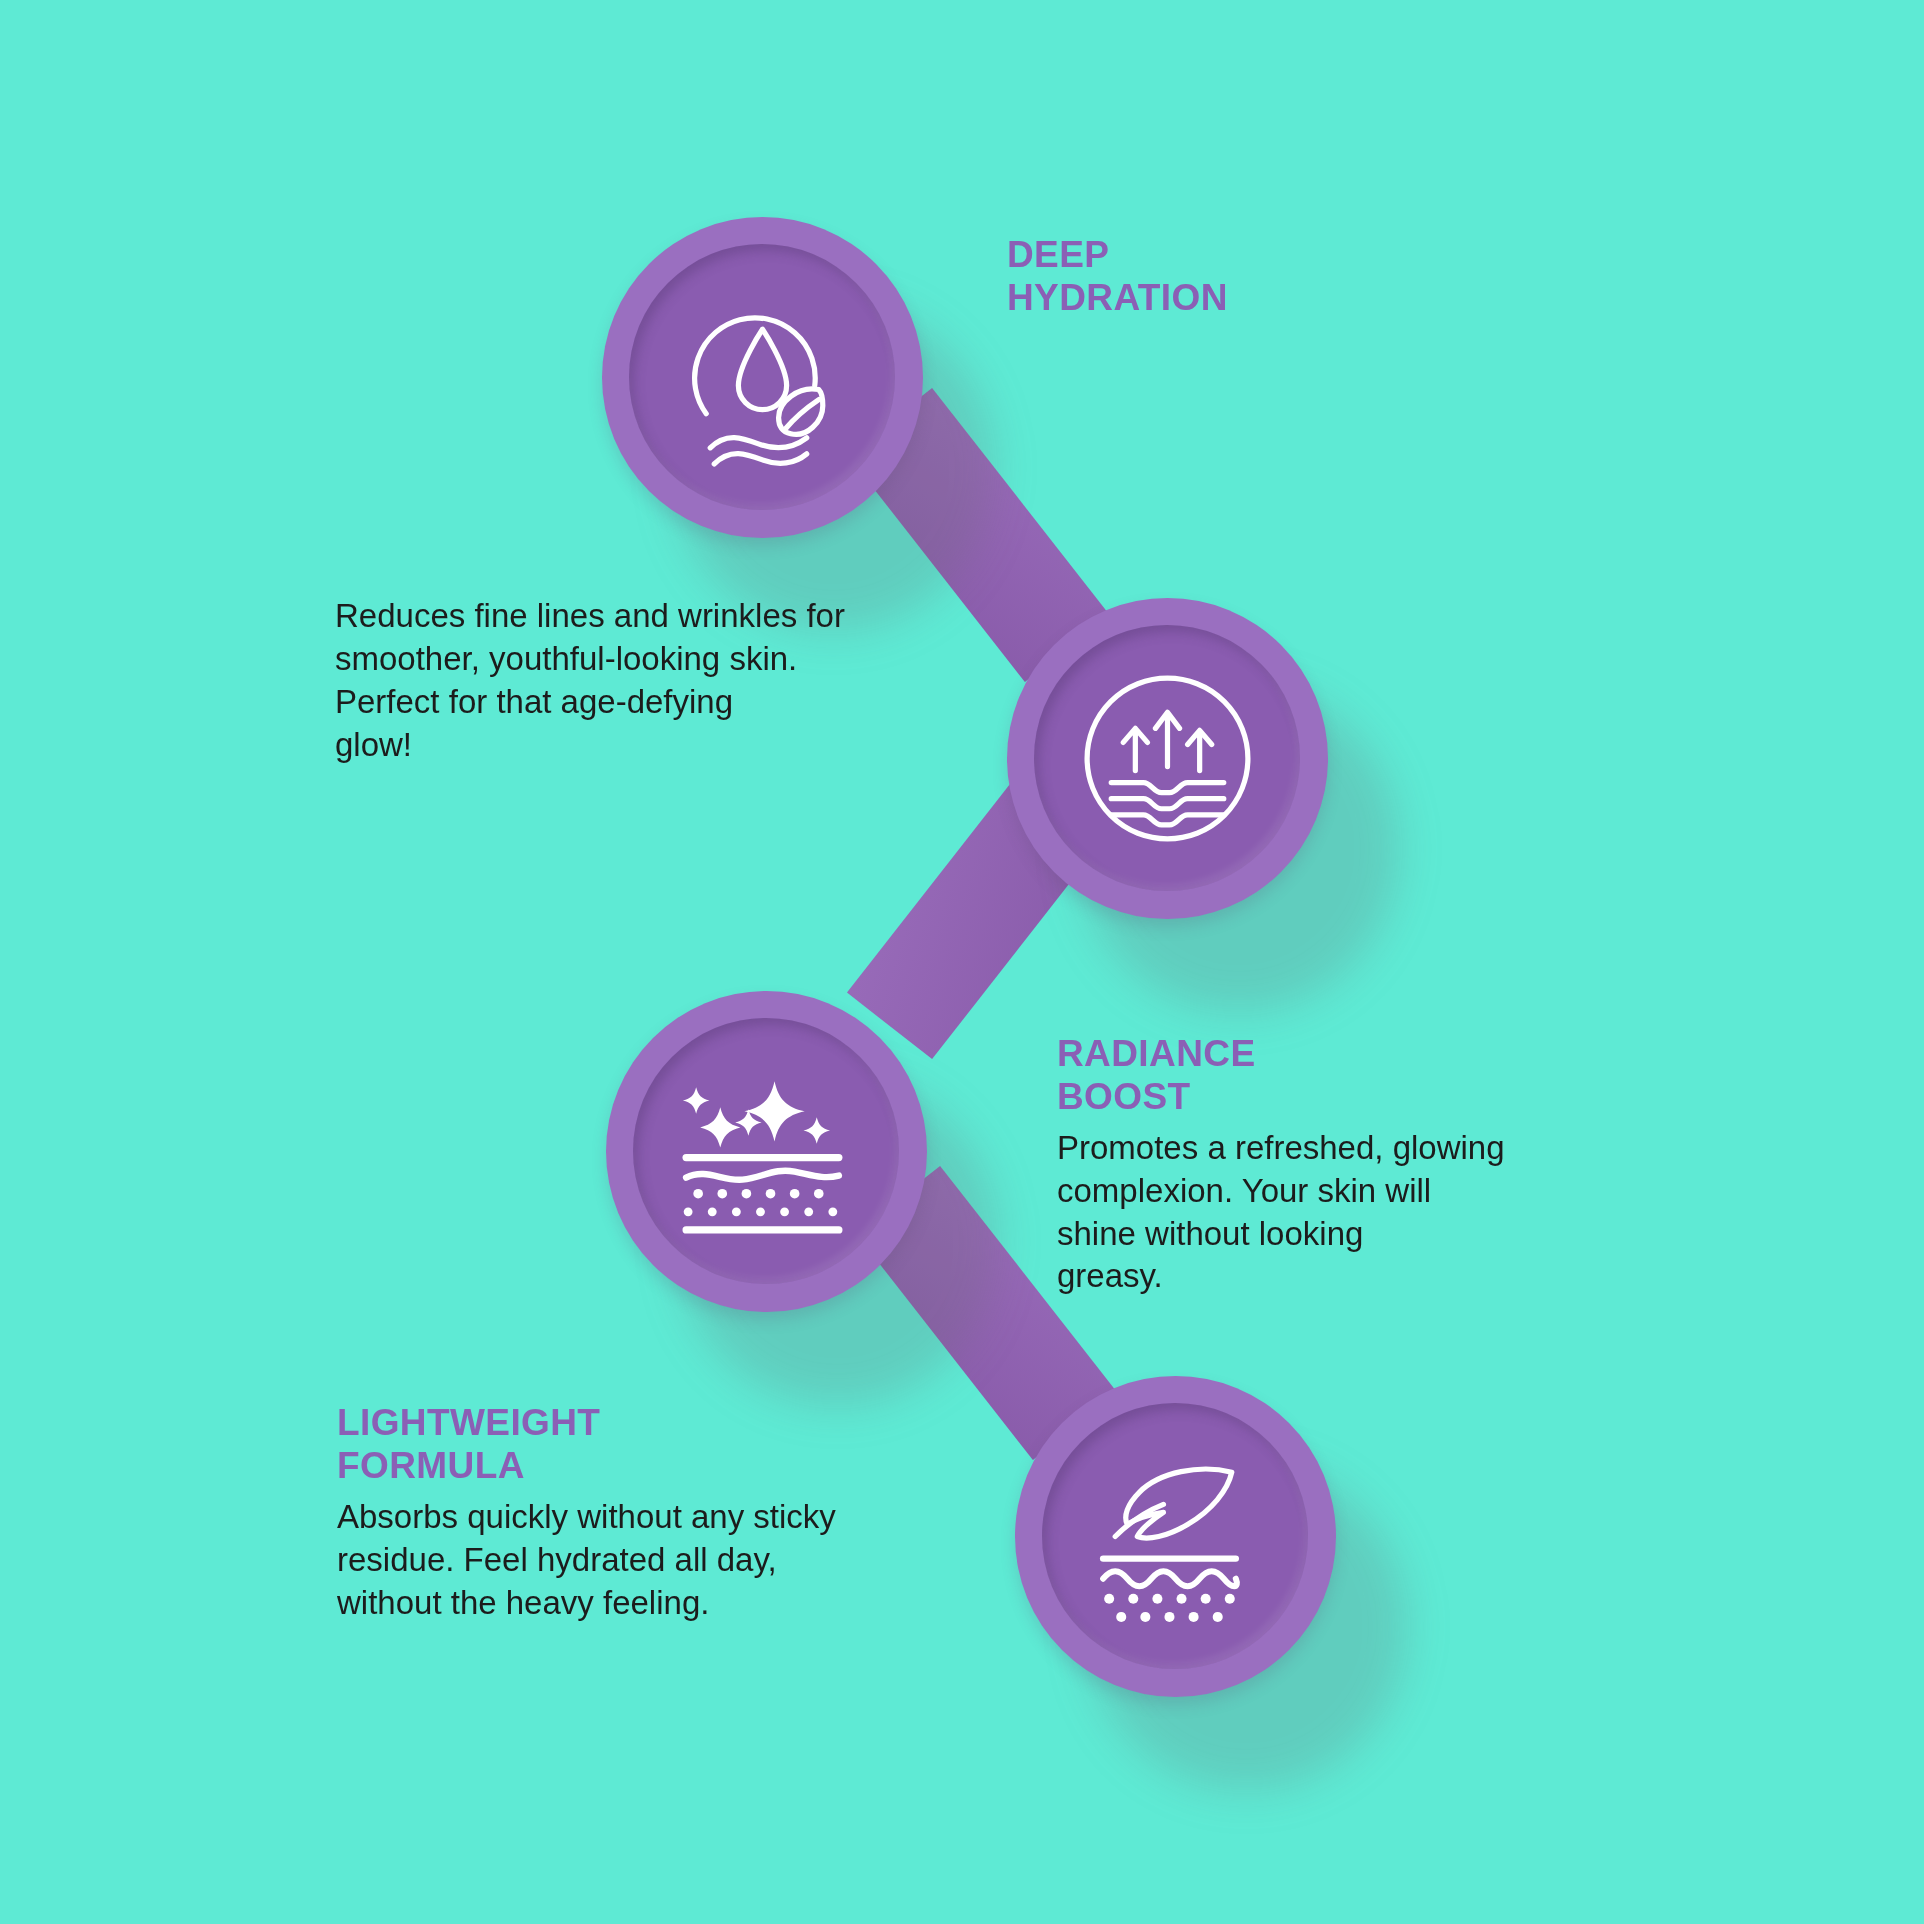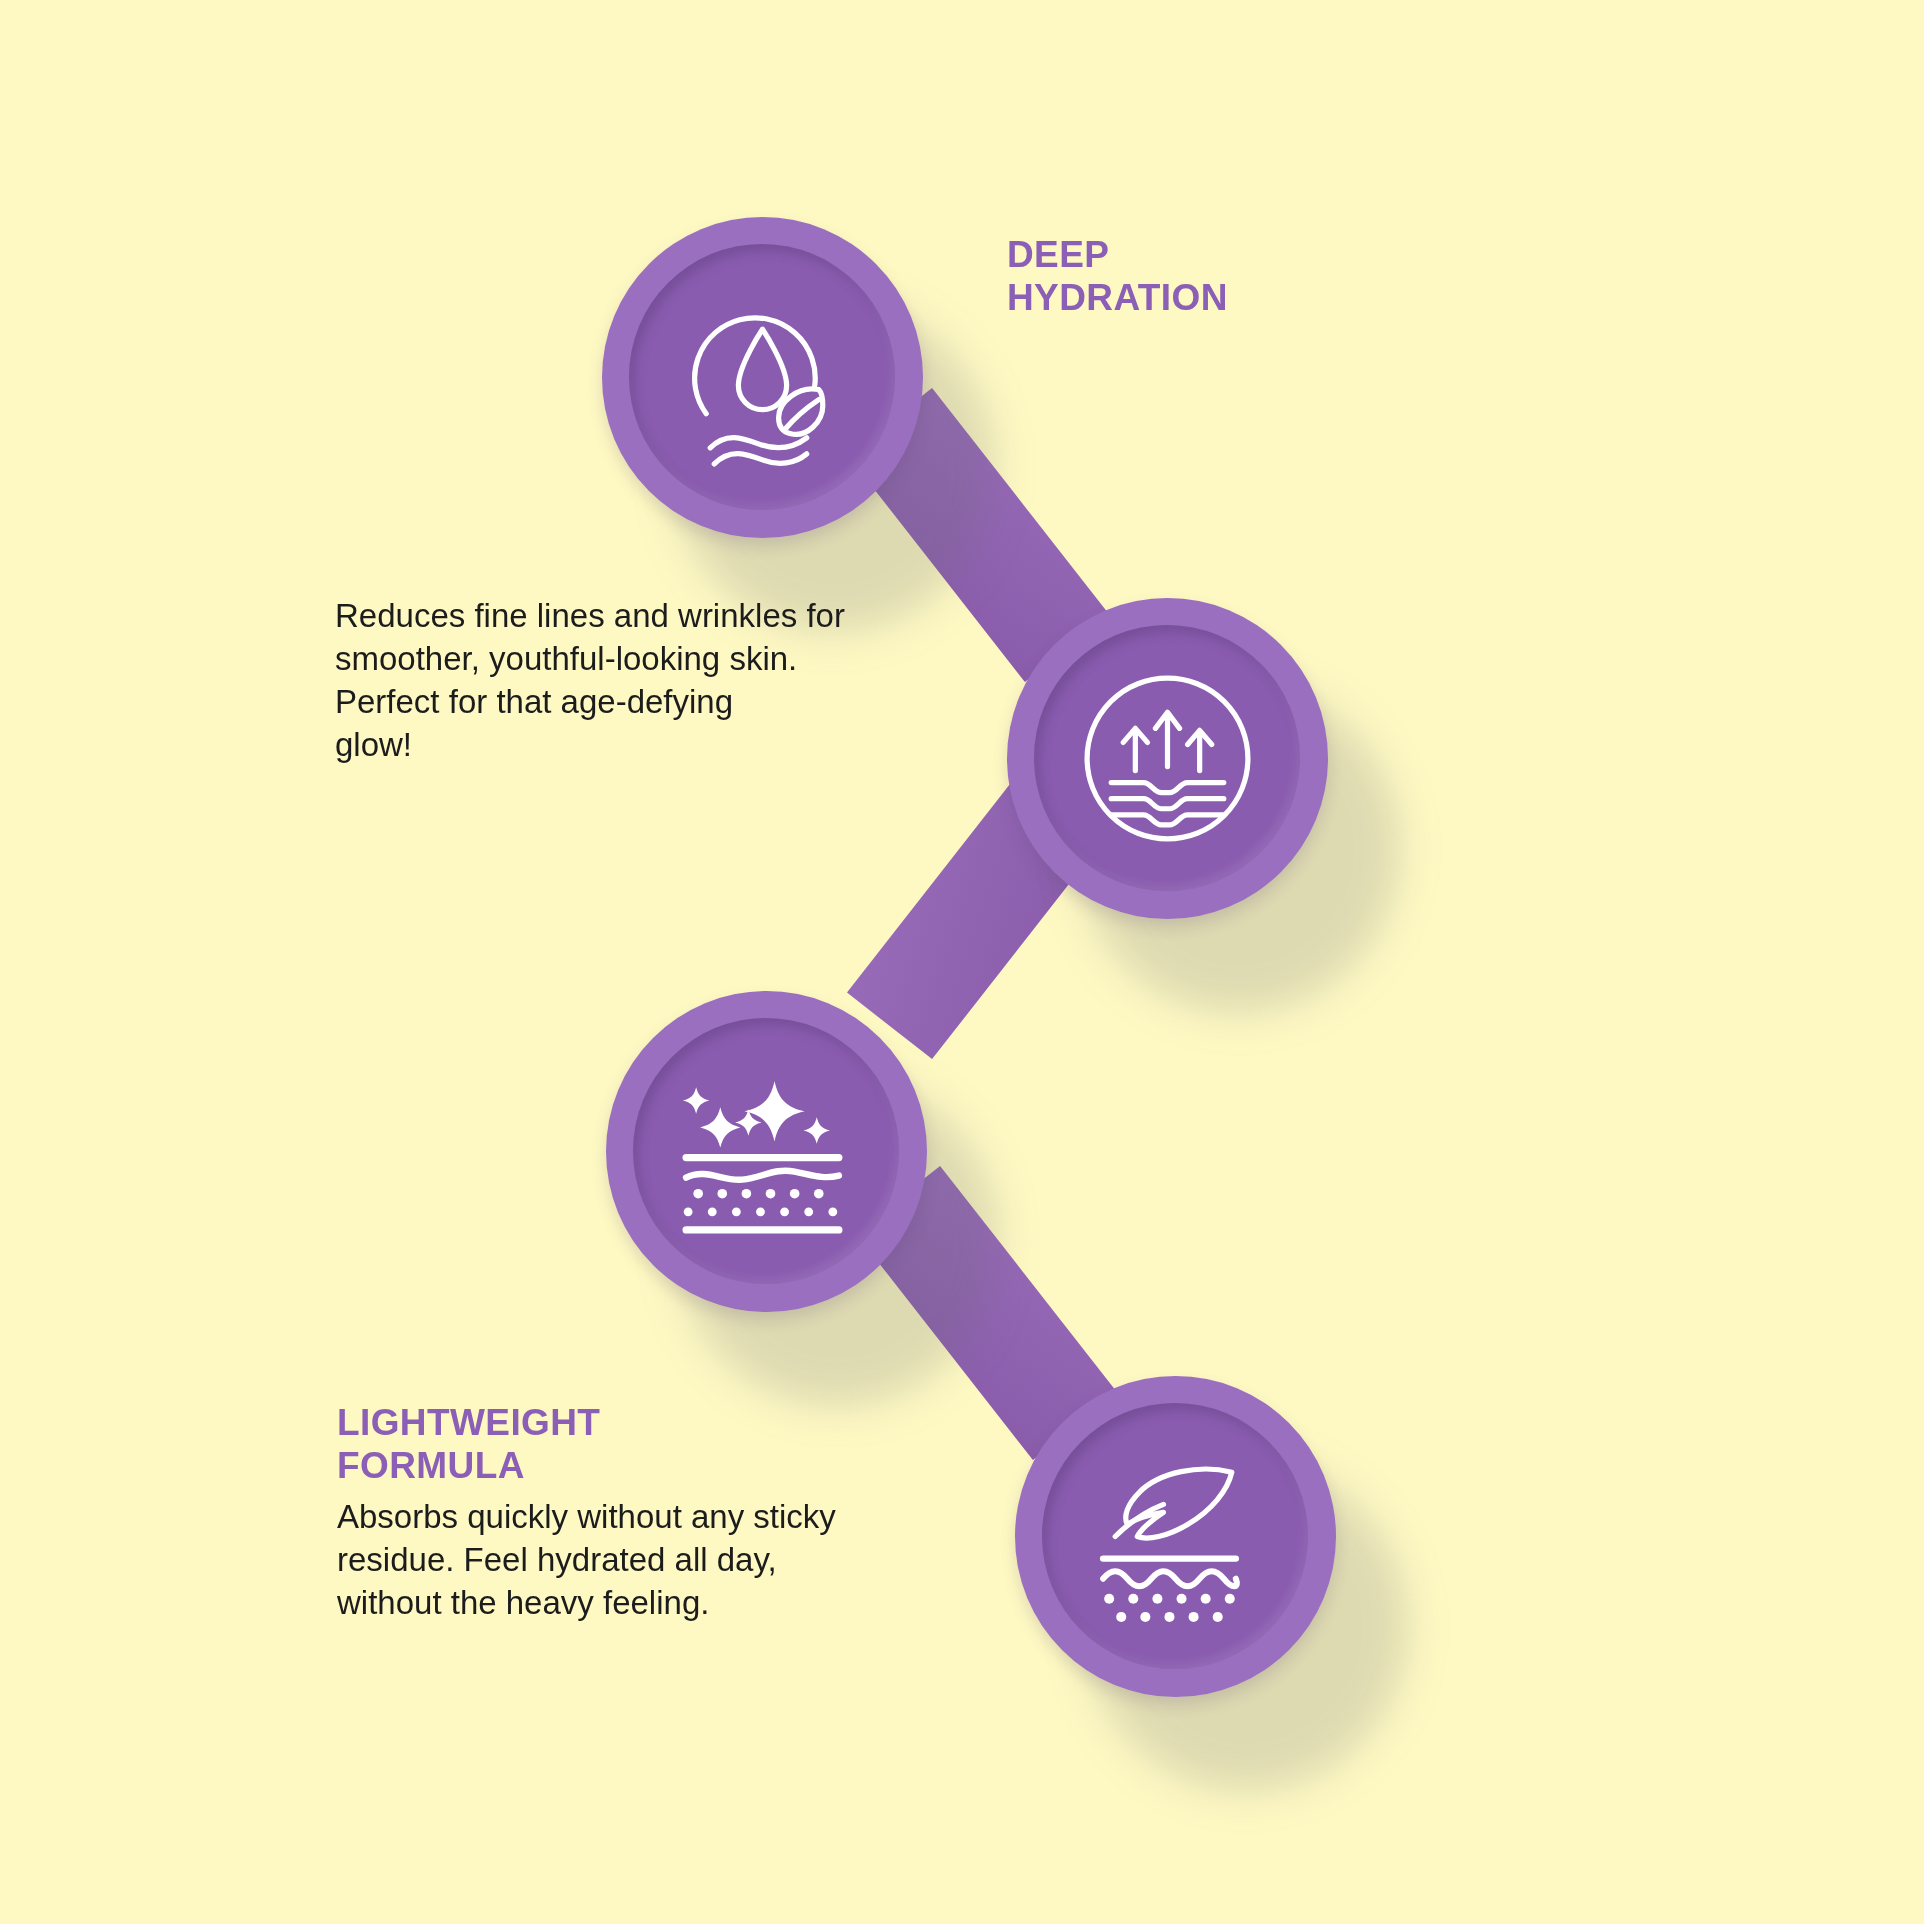--- a/index.html
+++ b/index.html
@@ -11,21 +11,21 @@
     height: 1925px;
     background: #e5e5e5;
     font-family: "Liberation Sans", sans-serif;
     overflow: hidden;
   }
 
   #infographic {
     position: relative;
     width: 1925px;
     height: 1925px;
-    background: #fef9c3;
+    background: #5eead4;
   }
 
   
   .connector {
     position: absolute;
     background: #9161b4;
     transform-origin: 50% 50%;
     z-index: 1;
   }
   .connector::after {
@@ -255,20 +255,28 @@
 HYDRATION</h2>
   </div>
 
   <div class="textblock" id="text-2">
     <p class="tb-body">Reduces fine lines and wrinkles for
 smoother, youthful-looking skin.
 Perfect for that age-defying
 glow!</p>
   </div>
 
+  <div class="textblock" id="text-3">
+    <h2 class="tb-title">RADIANCE
+BOOST</h2>
+    <p class="tb-body">Promotes a refreshed, glowing
+complexion. Your skin will
+shine without looking
+greasy.</p>
+  </div>
 
   <div class="textblock" id="text-4">
     <h2 class="tb-title">LIGHTWEIGHT
 FORMULA</h2>
     <p class="tb-body">Absorbs quickly without any sticky
 residue. Feel hydrated all day,
 without the heavy feeling.</p>
   </div>
 
 </div>

